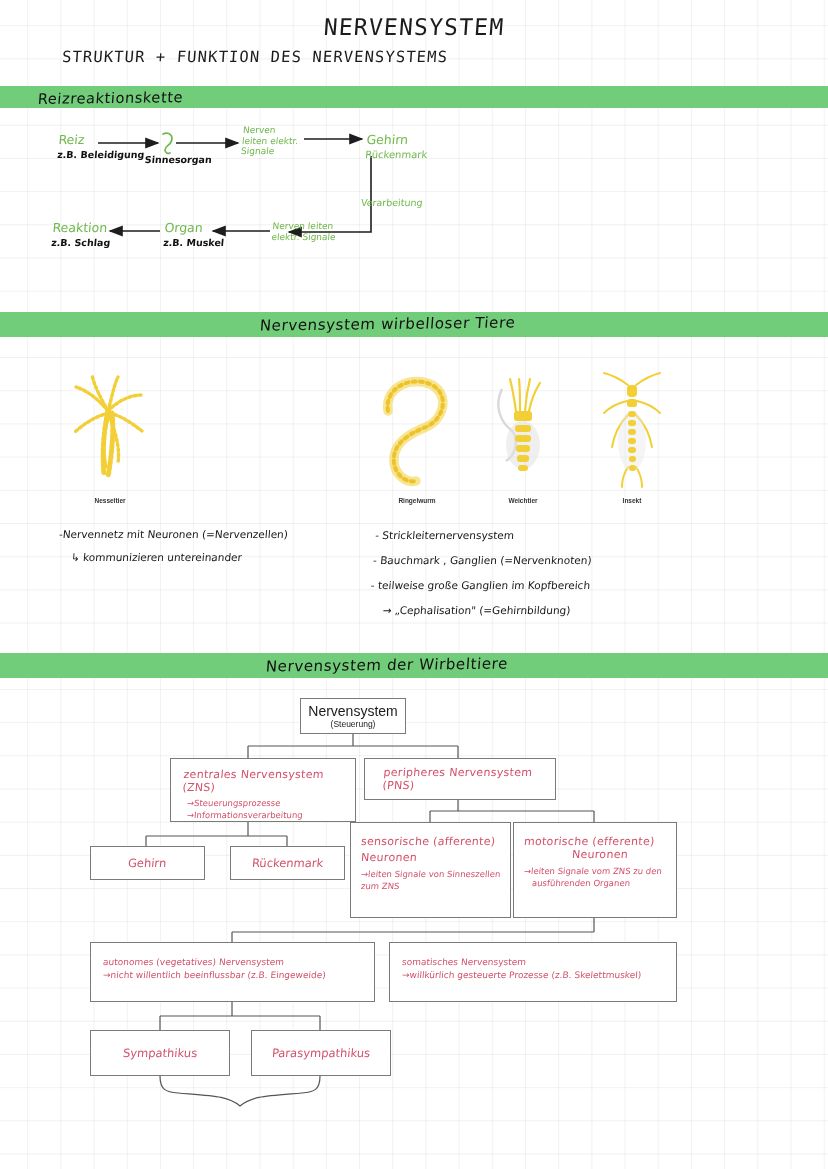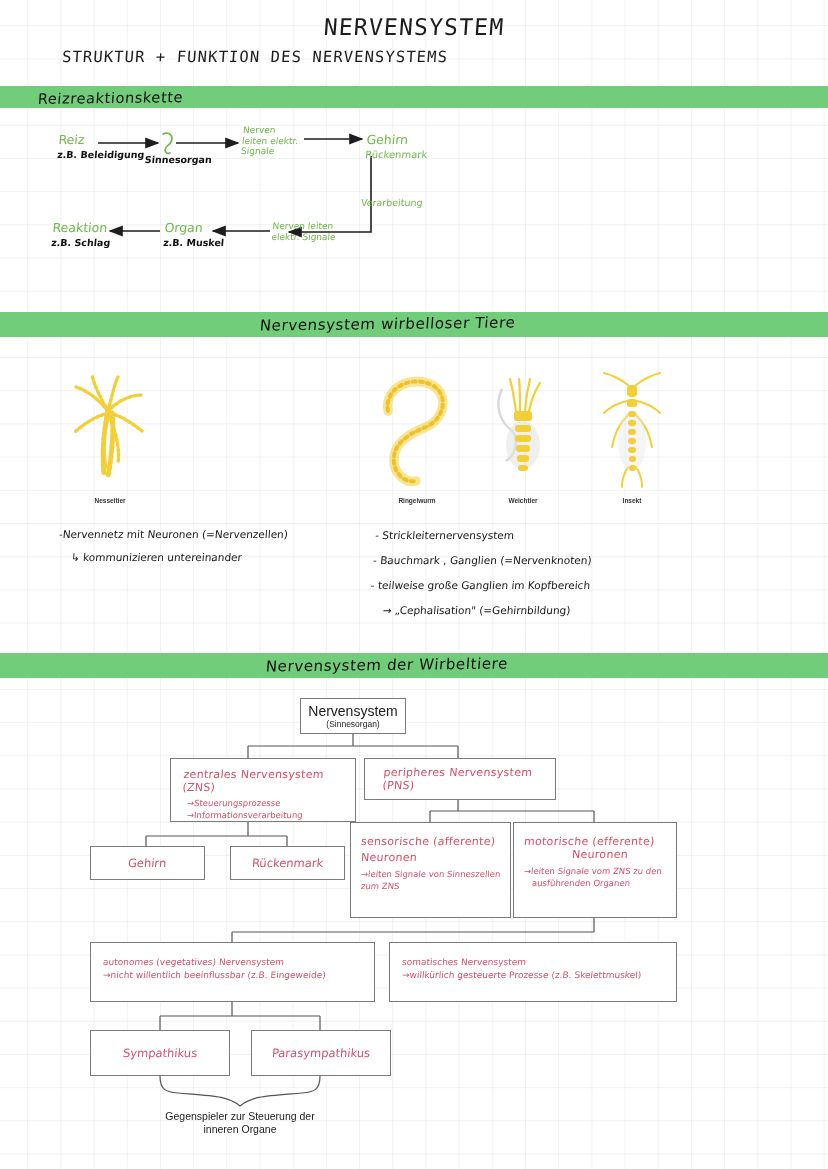--- a/index.html
+++ b/index.html
@@ -312,21 +312,21 @@
         <path d="M160 338 L160 352"></path>
         <path d="M320 338 L320 352"></path>
 
         <path d="M160 398 C160 412, 166 414, 178 415 C214 418, 228 418, 240 428
                  C252 418, 266 418, 302 415 C314 414, 320 412, 320 398" stroke="#555" stroke-width="1.2" fill="none"></path>
       </g>
     </svg>
 
     <div class="tbox root-box" style="left:300px; top:20px; width:106px; height:36px;">
       <span class="r1">Nervensystem</span>
-      <span class="r2">(Sinnesorgan)</span>
+      <span class="r2">(Steuerung)</span>
     </div>
 
     <div class="tbox" style="left:170px; top:80px; width:186px; height:64px; padding:9px 0 0 12px;">
       <span class="pk t">zentrales  Nervensystem  (ZNS)</span>
       <span class="pk s" style="padding-left:4px;margin-top:3px;">→Steuerungsprozesse</span>
       <span class="pk s" style="padding-left:4px;">→Informationsverarbeitung</span>
     </div>
 
     <div class="tbox" style="left:364px; top:80px; width:192px; height:42px; display:flex; align-items:center; padding-left:18px;">
       <span class="pk t">peripheres   Nervensystem (PNS)</span>
@@ -365,17 +365,15 @@
     </div>
 
     <div class="tbox" style="left:90px; top:352px; width:140px; height:46px; display:flex; align-items:center; justify-content:center;">
       <span class="pk c">Sympathikus</span>
     </div>
 
     <div class="tbox" style="left:251px; top:352px; width:140px; height:46px; display:flex; align-items:center; justify-content:center;">
       <span class="pk c">Parasympathikus</span>
     </div>
 
-    <div id="brace-cap" style="left:150px; top:432px; width:180px; white-space:pre-line;">Gegenspieler zur Steuerung der
-inneren Organe</div>
   </div>
 
 </div>
 
 </body></html>

